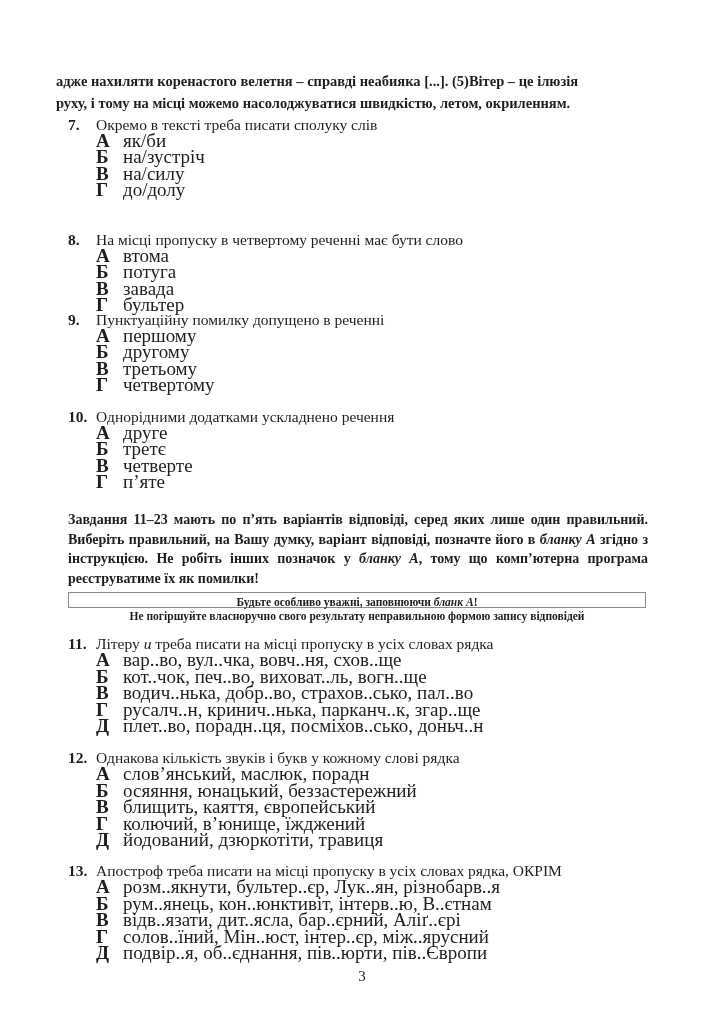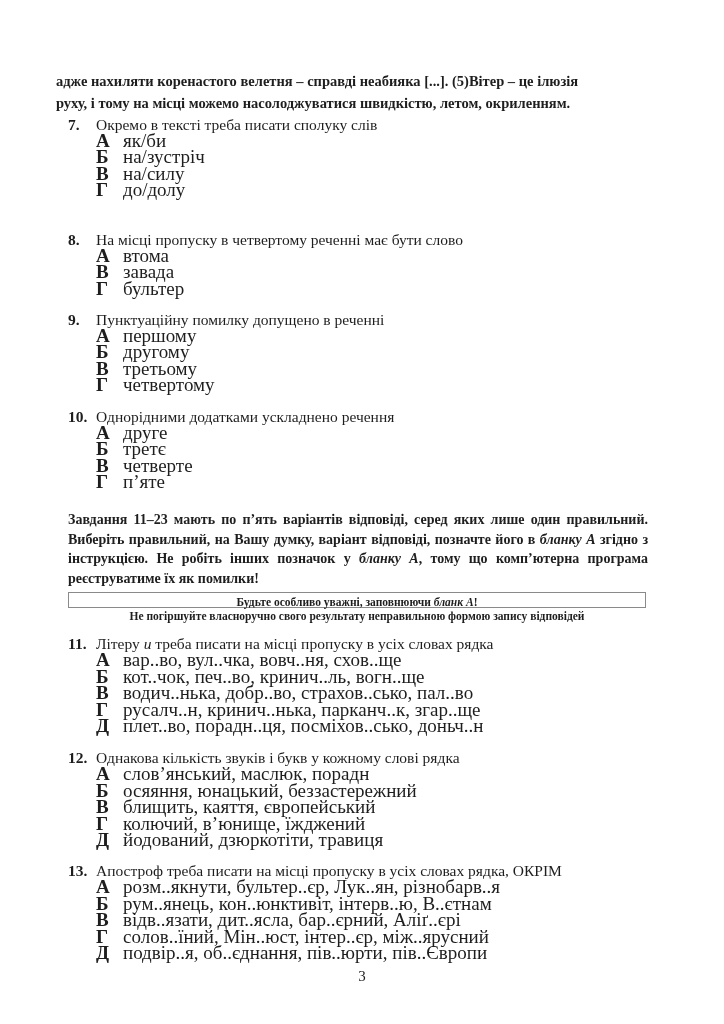--- a/index.html
+++ b/index.html
@@ -57,20 +57,21 @@
     <div class="q-head"><span class="q-num">7.</span><span class="q-text">Окремо в тексті треба писати сполуку слів</span></div>
     <div class="opt"><span class="opt-letter">А</span><span>як/би</span></div>
     <div class="opt"><span class="opt-letter">Б</span><span>на/зустріч</span></div>
     <div class="opt"><span class="opt-letter">В</span><span>на/силу</span></div>
     <div class="opt"><span class="opt-letter">Г</span><span>до/долу</span></div>
   </div>
 
   <div class="q" style="top:212px;margin-top:19px;">
     <div class="q-head"><span class="q-num">8.</span><span class="q-text">На місці пропуску в четвертому реченні має бути слово</span></div>
     <div class="opt"><span class="opt-letter">А</span><span>втома</span></div>
+    <div class="opt"><span class="opt-letter">Б</span><span>потуга</span></div>
     <div class="opt"><span class="opt-letter">В</span><span>завада</span></div>
     <div class="opt"><span class="opt-letter">Г</span><span>бультер</span></div>
   </div>
 
   <div class="q" style="top:311px;">
     <div class="q-head"><span class="q-num">9.</span><span class="q-text">Пунктуаційну помилку допущено в реченні</span></div>
     <div class="opt"><span class="opt-letter">А</span><span>першому</span></div>
     <div class="opt"><span class="opt-letter">Б</span><span>другому</span></div>
     <div class="opt"><span class="opt-letter">В</span><span>третьому</span></div>
     <div class="opt"><span class="opt-letter">Г</span><span>четвертому</span></div>
@@ -87,21 +88,21 @@
   <div class="instr"><span>Завдання 11–23 мають по п’ять варіантів відповіді, серед яких лише один правильний. Виберіть правильний, на Вашу думку, варіант відповіді, позначте його в </span><i>бланку А</i><span> згідно з інструкцією. Не робіть інших позначок у </span><i>бланку А</i><span>, тому що комп’ютерна програма реєструватиме їх як помилки!</span></div>
 
   <div class="notice">
     <div><span>Будьте особливо уважні, заповнюючи </span><i>бланк А</i><span>!</span></div>
     <div>Не погіршуйте власноручно свого результату неправильною формою запису відповідей</div>
   </div>
 
   <div class="q q5" style="top:635px;">
     <div class="q-head"><span class="q-num">11.</span><span class="q-text"><span>Літеру </span><span class="ital">и</span><span> треба писати на місці пропуску в усіх словах рядка</span></span></div>
     <div class="opt"><span class="opt-letter">А</span><span>вар..во, вул..чка, вовч..ня, схов..ще</span></div>
-    <div class="opt"><span class="opt-letter">Б</span><span>кот..чок, печ..во, кринич..ль, вогн..ще</span></div>
+    <div class="opt"><span class="opt-letter">Б</span><span>кот..чок, печ..во, виховат..ль, вогн..ще</span></div>
     <div class="opt"><span class="opt-letter">В</span><span>водич..нька, добр..во, страхов..сько, пал..во</span></div>
     <div class="opt"><span class="opt-letter">Г</span><span>русалч..н, кринич..нька, парканч..к, згар..ще</span></div>
     <div class="opt"><span class="opt-letter">Д</span><span>плет..во, порадн..ця, посміхов..сько, доньч..н</span></div>
   </div>
 
   <div class="q q5" style="top:749px;">
     <div class="q-head"><span class="q-num">12.</span><span class="q-text">Однакова кількість звуків і букв у кожному слові рядка</span></div>
     <div class="opt"><span class="opt-letter">А</span><span>слов’янський, маслюк, порадн</span></div>
     <div class="opt"><span class="opt-letter">Б</span><span>осяяння, юнацький, беззастережний</span></div>
     <div class="opt"><span class="opt-letter">В</span><span>блищить, каяття, європейський</span></div>

